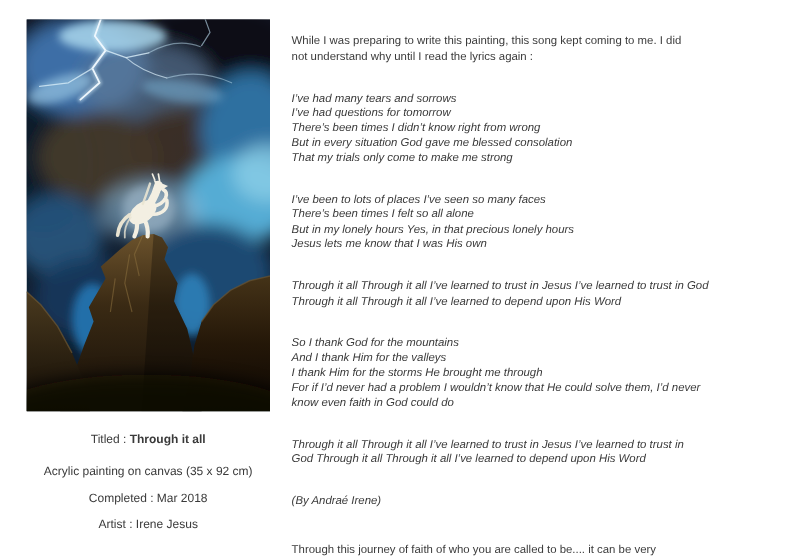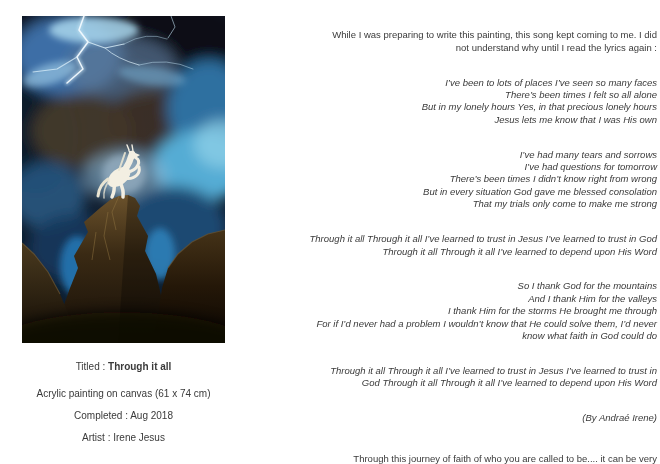--- a/index.html
+++ b/index.html
@@ -24,21 +24,21 @@
   .cap-line { margin:0 0 9px 0; }
   .cap-line.title-line { margin-bottom:14px; }
   .cap-bold { font-weight:bold; }
 
   
   .article {
     position:absolute; left:243px; top:17px; width:414px;
     font-size:9.5px; line-height:12.4px; color:#3a3a3a;
     white-space:pre-line;
   }
-  .article p { margin:0 0 10px 0;text-align:right; }
+  .article p { margin:0 0 10px 0; }
   .article p.lyric { font-style:italic; }
   .article p.credit { margin-bottom:16px; }
   .article p.commentary { margin-bottom:14px; }
 </style>
 </head>
 <body>
 
 <div class="page">
 
   <div class="painting">
@@ -143,44 +143,44 @@
         <path d="M86,163 Q77,169 76,180" stroke="#e9e4d2" stroke-width="3" fill="none"></path>
         <path d="M87,165 Q81,173 82,182" stroke="#e9e4d2" stroke-width="1.5" opacity=".8" fill="none"></path>
       </g>
 
       <ellipse cx="100" cy="334" rx="135" ry="38" fill="#0c0704" opacity=".85" filter="url(#b8)"></ellipse>
     </svg>
   </div>
 
   <div class="caption">
     <div class="cap-line title-line"><span>Titled : </span><span class="cap-bold">Through it all</span></div>
-    <div class="cap-line">Acrylic painting on canvas (61 x 74  cm)</div>
-    <div class="cap-line">Completed : Aug 2018</div>
+    <div class="cap-line">Acrylic painting on canvas (35 x 92  cm)</div>
+    <div class="cap-line">Completed : Mar 2018</div>
     <div class="cap-line">Artist : Irene Jesus</div>
   </div>
 
   <div class="article">
     <p>While I was preparing to write this painting, this song kept coming to me. I did
 not understand why until I read the lyrics again :</p>
-    <p class="lyric">I’ve been to lots of places I’ve seen so many faces
-There’s been times I felt so all alone
-But in my lonely hours Yes, in that precious lonely hours
-Jesus lets me know that I was His own</p>
     <p class="lyric">I’ve had many tears and sorrows
 I’ve had questions for tomorrow
 There’s been times I didn’t know right from wrong
 But in every situation God gave me blessed consolation
 That my trials only come to make me strong</p>
+    <p class="lyric">I’ve been to lots of places I’ve seen so many faces
+There’s been times I felt so all alone
+But in my lonely hours Yes, in that precious lonely hours
+Jesus lets me know that I was His own</p>
     <p class="lyric">Through it all Through it all I’ve learned to trust in Jesus I’ve learned to trust in God
 Through it all Through it all I’ve learned to depend upon His Word</p>
     <p class="lyric">So I thank God for the mountains
 And I thank Him for the valleys
 I thank Him for the storms He brought me through
 For if I’d never had a problem I wouldn’t know that He could solve them, I’d never
-know what faith in God could do</p>
+know even faith in God could do</p>
     <p class="lyric">Through it all Through it all I’ve learned to trust in Jesus I’ve learned to trust in
 God  Through it all Through it all I’ve learned to depend upon His Word</p>
     <p class="lyric credit">(By Andraé Irene)</p>
     <p class="commentary">Through this journey of faith of who you are called to be.... it can be very
 challenging even when it is an ordained one from above. I believed many
 creators and artists who do our works in a solitary corner could identify with
 above words. Those solitary moments can be tough yet they are
 precious...and through it all, we become overcomers.... the ultimate
 destination</p>
     

